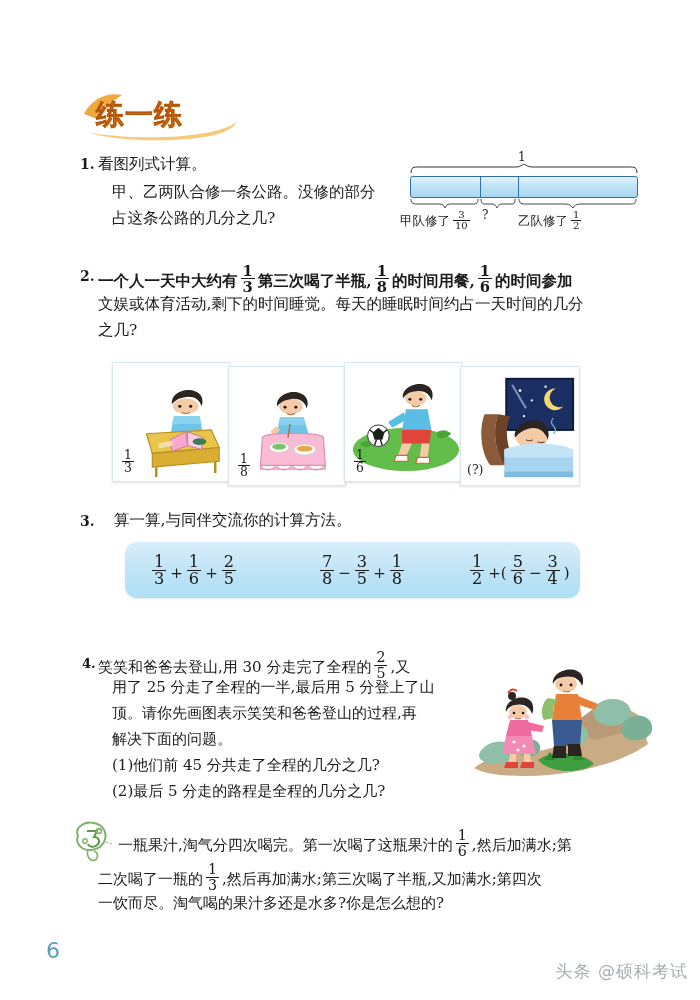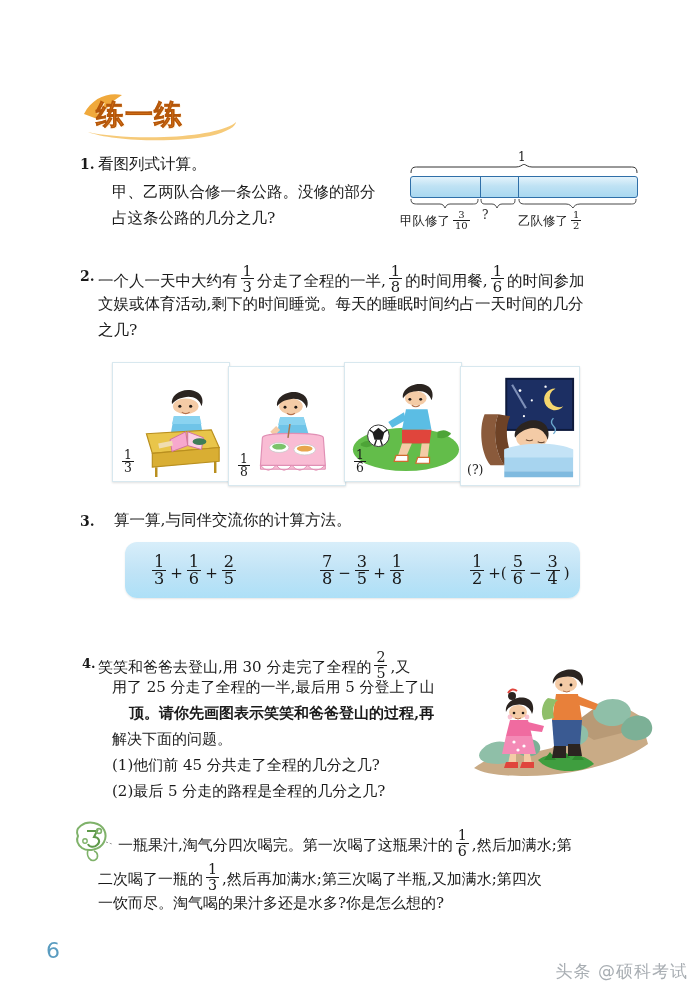--- a/index.html
+++ b/index.html
@@ -142,22 +142,22 @@
     <div class="bar-lbl jia">
       <span>甲队修了</span><span class="frac"><span class="n">3</span><span class="b">10</span></span>
     </div>
     <div class="bar-lbl q">?</div>
     <div class="bar-lbl yi">
       <span>乙队修了</span><span class="frac"><span class="n">1</span><span class="b">2</span></span>
     </div>
   </div>
 
   <div class="num" style="left:68px; top:268px;">2.</div>
-  <div class="ptext" style="left:86px; top:263px; font-size:15.5px; white-space:nowrap;">
-    <span>一个人一天中大约有</span><span class="frac big"><span class="n">1</span><span class="b">3</span></span><span>分走了全程的一半,</span><span class="frac big"><span class="n">1</span><span class="b">8</span></span><span>的时间用餐,</span><span class="frac big"><span class="n">1</span><span class="b">6</span></span><span>的时间参加</span>
+  <div class="ptext" style="left:86px; top:263px; font-size:15.5px; white-space:nowrap;font-weight:bold;">
+    <span>一个人一天中大约有</span><span class="frac big"><span class="n">1</span><span class="b">3</span></span><span>第三次喝了半瓶,</span><span class="frac big"><span class="n">1</span><span class="b">8</span></span><span>的时间用餐,</span><span class="frac big"><span class="n">1</span><span class="b">6</span></span><span>的时间参加</span>
   </div>
   <div class="ptext" style="left:86px; top:294px; font-size:15.5px;">文娱或体育活动,剩下的时间睡觉。每天的睡眠时间约占一天时间的几分</div>
   <div class="ptext" style="left:86px; top:320px; font-size:15.5px;">之几?</div>
 
   <div class="strip">
 
     <div class="panel p1">
       <svg class="art" viewBox="0 0 118 120">
         <rect width="118" height="120" fill="#fff"></rect>
         <ellipse cx="74" cy="44" rx="13" ry="8" fill="#f4cba6"></ellipse>
@@ -274,21 +274,21 @@
     <div class="expr e3">
       <span class="frac big"><span class="n">1</span><span class="b">2</span></span><span class="op">+(</span><span class="frac big"><span class="n">5</span><span class="b">6</span></span><span class="op">−</span><span class="frac big"><span class="n">3</span><span class="b">4</span></span><span class="op">)</span>
     </div>
   </div>
 
   <div class="num" style="left:70px; top:656px; font-size:13px;">4.</div>
   <div class="ptext" style="left:86px; top:650px; font-size:15px; white-space:nowrap;">
     <span>笑笑和爸爸去登山,用 30 分走完了全程的</span><span class="frac big"><span class="n">2</span><span class="b">5</span></span><span>,又</span>
   </div>
   <div class="ptext" style="left:100px; top:678px; font-size:15px;">用了 25 分走了全程的一半,最后用 5 分登上了山</div>
-  <div class="ptext" style="left:117px; top:704px; font-size:15px;font-weight:bold;">顶。请你先画图表示笑笑和爸爸登山的过程,再</div>
+  <div class="ptext" style="left:100px; top:704px; font-size:15px;">顶。请你先画图表示笑笑和爸爸登山的过程,再</div>
   <div class="ptext" style="left:100px; top:730px; font-size:15px;">解决下面的问题。</div>
   <div class="ptext" style="left:100px; top:756px; font-size:15px;">(1)他们前 45 分共走了全程的几分之几?</div>
   <div class="ptext" style="left:100px; top:782px; font-size:15px;">(2)最后 5 分走的路程是全程的几分之几?</div>
 
   <div class="climb">
     <svg viewBox="0 0 180 130">
       <path d="M0 108 C16 96, 34 92, 52 94 L78 88 L110 60 L142 42 L166 56 L174 84 C150 102, 100 116, 52 116 C28 116, 10 114, 0 108 Z" fill="#c9ab86"></path>
       <path d="M96 66 L126 44 L152 50 L160 70 L120 80 Z" fill="#b89a76"></path>
       <path d="M6 92 C14 80, 32 78, 40 88 C44 96, 36 104, 24 104 C12 104, 2 100, 6 92 Z" fill="#8fbfa8"></path>
       <path d="M120 48 C128 36, 150 36, 156 48 C160 58, 150 66, 138 66 C126 66, 116 58, 120 48 Z" fill="#8fbfa8"></path>

